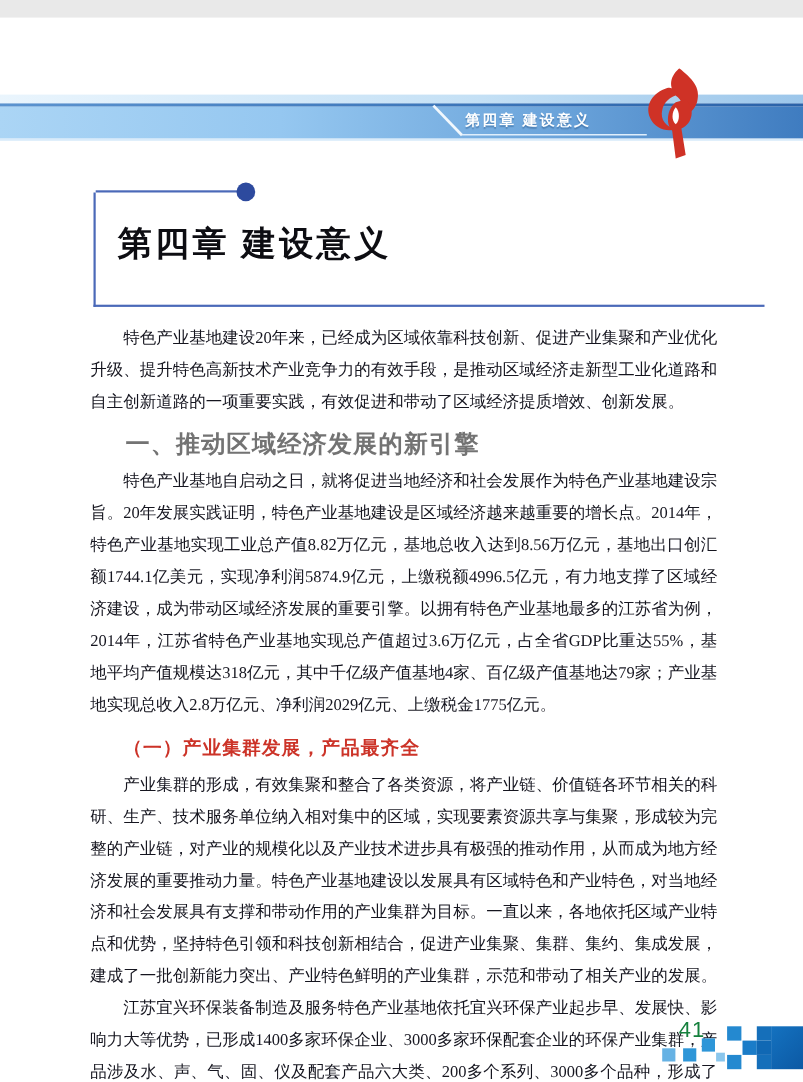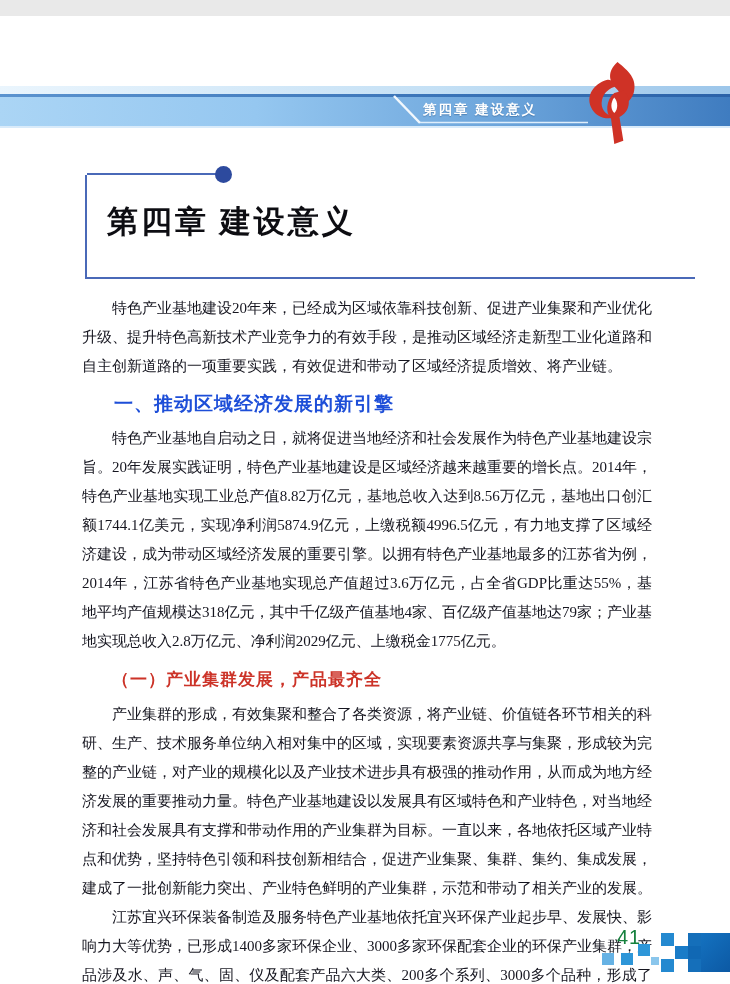--- a/index.html
+++ b/index.html
@@ -41,22 +41,22 @@
     font-size:31px;font-weight:bold;color:#0d0d12;letter-spacing:3px;
   }
 
   
   .content{
     position:absolute;left:82px;top:278px;width:570px;
     font-size:15px;line-height:29px;text-align:justify;
   }
   .content p{margin:0;text-indent:2em;}
   .h-blue{
-    margin:10px 0 7px 32px;font-size:19px;line-height:26px;
-    font-weight:bold;color:#1d4ed8;letter-spacing:1px;
+    margin:10px 0 7px 32px;font-size:22px;line-height:26px;
+    font-weight:bold;color:#737373;letter-spacing:1px;
   }
   .h-red{
     margin:11px 0 8px 30px;font-size:17px;line-height:25px;
     font-weight:bold;color:#cc3328;letter-spacing:1px;
   }
 
   
   .pageno{
     position:absolute;left:617px;top:910px;
     font-family:"Liberation Sans","DejaVu Sans",sans-serif;
@@ -98,21 +98,21 @@
     <path fill="#ffffff" d="M52 55 C46 62 46 74 52 79 C58 74 58 61 52 55 Z"></path>
   </svg>
 
   <div class="title-box">
     <div class="title-topline"></div>
     <div class="title-dot"></div>
     <h1 class="chapter-h1">第四章  建设意义</h1>
   </div>
 
   <div class="content">
-    <p>特色产业基地建设20年来，已经成为区域依靠科技创新、促进产业集聚和产业优化升级、提升特色高新技术产业竞争力的有效手段，是推动区域经济走新型工业化道路和自主创新道路的一项重要实践，有效促进和带动了区域经济提质增效、将产业链。</p>
+    <p>特色产业基地建设20年来，已经成为区域依靠科技创新、促进产业集聚和产业优化升级、提升特色高新技术产业竞争力的有效手段，是推动区域经济走新型工业化道路和自主创新道路的一项重要实践，有效促进和带动了区域经济提质增效、创新发展。</p>
     <h2 class="h-blue">一、推动区域经济发展的新引擎</h2>
     <p>特色产业基地自启动之日，就将促进当地经济和社会发展作为特色产业基地建设宗旨。20年发展实践证明，特色产业基地建设是区域经济越来越重要的增长点。2014年，特色产业基地实现工业总产值8.82万亿元，基地总收入达到8.56万亿元，基地出口创汇额1744.1亿美元，实现净利润5874.9亿元，上缴税额4996.5亿元，有力地支撑了区域经济建设，成为带动区域经济发展的重要引擎。以拥有特色产业基地最多的江苏省为例，2014年，江苏省特色产业基地实现总产值超过3.6万亿元，占全省GDP比重达55%，基地平均产值规模达318亿元，其中千亿级产值基地4家、百亿级产值基地达79家；产业基地实现总收入2.8万亿元、净利润2029亿元、上缴税金1775亿元。</p>
     <h3 class="h-red">（一）产业集群发展，产品最齐全</h3>
     <p>产业集群的形成，有效集聚和整合了各类资源，将产业链、价值链各环节相关的科研、生产、技术服务单位纳入相对集中的区域，实现要素资源共享与集聚，形成较为完整的产业链，对产业的规模化以及产业技术进步具有极强的推动作用，从而成为地方经济发展的重要推动力量。特色产业基地建设以发展具有区域特色和产业特色，对当地经济和社会发展具有支撑和带动作用的产业集群为目标。一直以来，各地依托区域产业特点和优势，坚持特色引领和科技创新相结合，促进产业集聚、集群、集约、集成发展，建成了一批创新能力突出、产业特色鲜明的产业集群，示范和带动了相关产业的发展。</p>
     <p>江苏宜兴环保装备制造及服务特色产业基地依托宜兴环保产业起步早、发展快、影响力大等优势，已形成1400多家环保企业、3000多家环保配套企业的环保产业集群，产品涉及水、声、气、固、仪及配套产品六大类、200多个系列、3000多个品种，形成了以环保工程总承包为龙头，以环保设备制造为重点，以原辅材料及零部件为配套的完整产业链，水处理装备自我配套率98%，水处理行业占全国市场份额40%以上，是全国环保企业最集中、产品最齐全、技术最密集、产出规模最大的环保产业集群。2014年环保产业销售规模达530.8亿元。</p>
   </div>
 
   <span class="pageno">41</span>
   <div class="mosaic">
     <i class="m1"></i>

